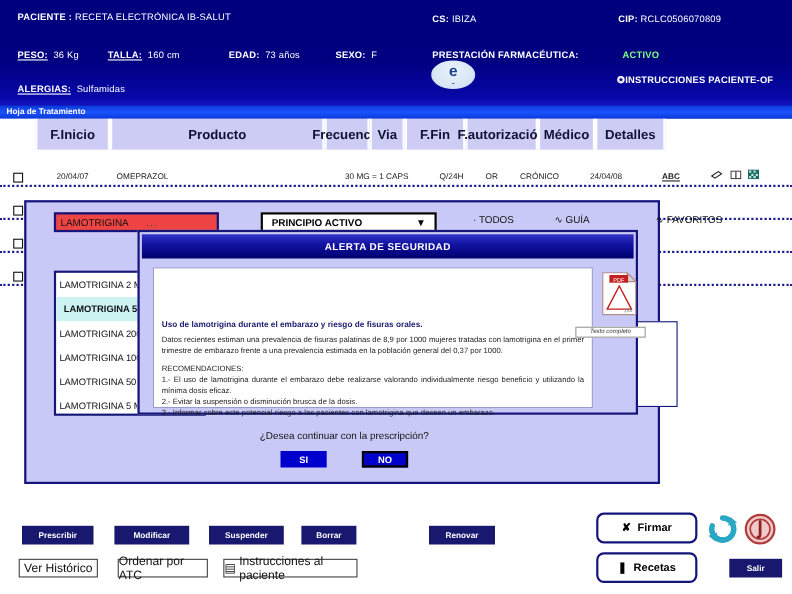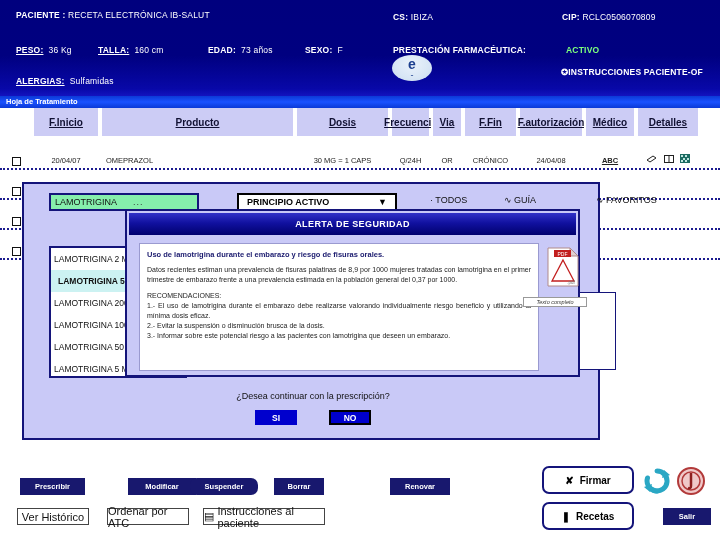--- a/index.html
+++ b/index.html
@@ -37,44 +37,44 @@
     position: absolute; left: 0; top: 96px; width: 720px; height: 12px;
     background: linear-gradient(180deg,#0b39d6 0%, #1a52ff 50%, #0b39d6 100%);
     color: #ffffff; font-size: 7.5px; font-weight: bold; padding-left: 6px; line-height: 12px;
   }
 
   
   .table-wrap { position: absolute; left: 0; top: 108px; width: 720px; }
   .thead { display: flex; height: 28px; }
   .th {
     background: #ccccf5; border-left: 2px solid #ffffff; border-right: 2px solid #ffffff;
-    color: #111133; font-size: 10px; font-weight: bold;
+    color: #111133; font-size: 12px; font-weight: bold;
     display: flex; align-items: center; justify-content: center; text-align: left;
-    line-height: 9px; padding: 0 2px; text-decoration: underline;
+    line-height: 9px; padding: 0 2px;
   }
   .th.chk { background: #ffffff; border: none; }
 
   .trow { display: flex; min-height: 30px; align-items: flex-end; }
   .td { font-size: 7.5px; color: #222; padding-top: 6px; text-align: center; line-height: 11px; }
   .td.left { text-align: left; }
   .row-sep {
     border-top: 2px dotted #1b1b8f; margin: 2px 0 0 0; height: 0;
   }
   .cbox { width: 9px; height: 9px; border: 1.6px solid #111; background: #fff; margin: 8px auto 0 auto; }
   .medico-link { text-decoration: underline; color: #222; font-weight: bold; font-size: 7.5px; }
   .dicon { display:inline-block; margin: 0 2px; vertical-align: middle; }
 
   
   .panel {
     position: absolute; left: 22px; top: 182px; width: 578px; height: 258px;
     background: #c9c9f7; border: 2px solid #14147a;
   }
   .srch-input {
     position: absolute; left: 25px; top: 9px; width: 150px; height: 18px;
-    background: #86efac; border: 2px solid #14147a;
+    background: #ef4444; border: 2px solid #14147a;
     font-size: 9px; color: #111; padding: 0 4px; line-height: 14px;
     display: flex; align-items: center; gap: 16px;
   }
   .srch-input .dots { color:#333; letter-spacing:1px; }
   .pa-btn {
     position: absolute; left: 213px; top: 9px; width: 160px; height: 18px;
     background: #ffffff; border: 2px solid #000000;
     font-size: 9px; font-weight: bold; color: #000;
     display:flex; align-items:center; justify-content:space-between; padding: 0 8px;
   }
@@ -120,21 +120,21 @@
   .modal-title {
     height: 22px; margin: 2px;
     background: linear-gradient(180deg,#3232c8 0%, #1111a0 45%, #00006e 100%);
     color: #ffffff; font-size: 9px; font-weight: bold;
     display:flex; align-items:center; justify-content:center; letter-spacing:.4px;
   }
   .modal-body {
     position: absolute; left: 12px; top: 32px; width: 400px; height: 128px;
     background: #ffffff; border: 1px solid #9a9ad0; padding: 6px 7px;
   }
-  .mb-title { font-size: 7.5px; font-weight: bold; color: #1a1a6e; margin-bottom: 6px; }
+  .mb-title { font-size: 7.5px; font-weight: bold; color: #1a1a6e; margin-bottom: 6px; margin-top: 40px; }
   .mb-p { font-size: 7px; color: #222; line-height: 10px; text-align: justify; margin-bottom: 6px; }
   .mb-rec-h { font-size: 7px; color: #222; line-height: 10px; }
   .mb-li { font-size: 7px; color: #222; line-height: 10px; text-align: justify; }
 
   .pdf-box { position: absolute; left: 417px; top: 36px; width: 38px; text-align: center; }
   .pdf-cap {
     position: absolute; left: 396px; top: 86px; width: 64px;
     background: #ffffff; border: 1px solid #999; font-size: 5.5px; font-style: italic;
     color: #333; text-align:center; padding: 1px 0;
   }
@@ -212,21 +212,20 @@
     <div class="hoja">
       <span>Hoja de Tratamiento</span>
     </div>
   </div>
 
   <div class="table-wrap">
     <div class="thead">
       <div class="th chk" style="width:32px;"></div>
       <div class="th" style="width:68px;">F.Inicio</div>
       <div class="th" style="width:195px;">Producto</div>
-      <div class="th" style="width:95px;">Dosis</div>
       <div class="th" style="width:41px;">Frecuencia</div>
       <div class="th" style="width:32px;">Via</div>
       <div class="th" style="width:55px;">F.Fin</div>
       <div class="th" style="width:66px;">F.autorización</div>
       <div class="th" style="width:52px;">Médico</div>
       <div class="th" style="width:64px;">Detalles</div>
     </div>
 
     <div class="trow">
       <div style="width:32px;">
@@ -366,22 +365,22 @@
         <text x="15.5" y="9" font-size="5" fill="#ffffff" text-anchor="middle" font-family="Liberation Sans, sans-serif">PDF</text>
         <polygon points="16,13 27,34 5,34" fill="none" stroke="#c21f1f" stroke-width="1.3"></polygon>
         <text x="24" y="37" font-size="4.5" fill="#777" text-anchor="middle" font-family="Liberation Sans, sans-serif">.pdf</text>
       </svg>
     </div>
     <div class="pdf-cap">Texto completo</div>
   </div>
 
   <div>
     <div class="btn-dark" style="left:20px; top:478px; width:65px;">Prescribir</div>
-    <div class="btn-dark" style="left:104px; top:478px; width:68px;margin-left:24px;">Modificar</div>
-    <div class="btn-dark" style="left:190px; top:478px; width:68px;border-radius:7px;">Suspender</div>
+    <div class="btn-dark" style="left:104px; top:478px; width:68px;">Modificar</div>
+    <div class="btn-dark" style="left:190px; top:478px; width:68px;">Suspender</div>
     <div class="btn-dark" style="left:274px; top:478px; width:50px;">Borrar</div>
     <div class="btn-dark" style="left:390px; top:478px; width:60px;">Renovar</div>
 
     <div class="btn-light" style="left:17px; top:508px; width:72px;">Ver Histórico</div>
     <div class="btn-light" style="left:107px; top:508px; width:82px;">Ordenar por ATC</div>
     <div class="btn-light" style="left:203px; top:508px; width:122px;">
       <span>▤</span>
       <span>Instrucciones al paciente</span>
     </div>
 

